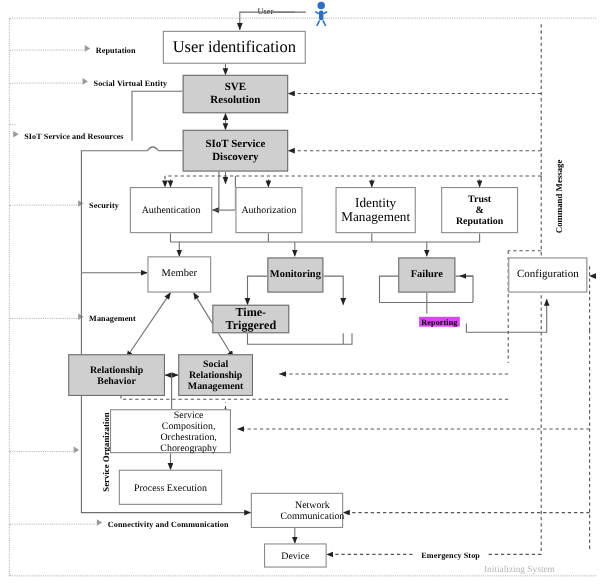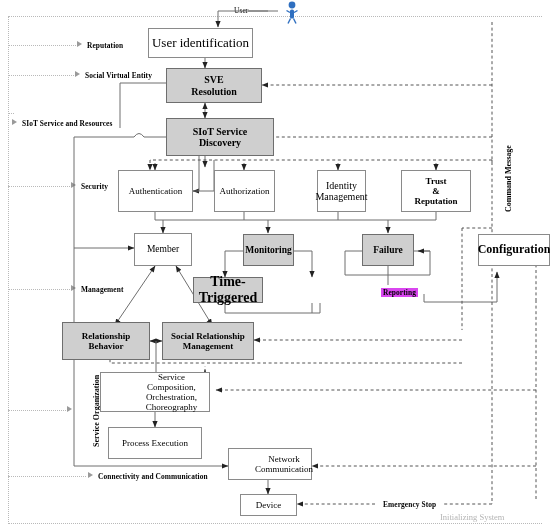--- a/index.html
+++ b/index.html
@@ -189,43 +189,43 @@
       <path d="M205,372 L205,366"></path>
 
       <path d="M536,466 L312,466" marker-end="url(#ah)"></path>
 
       <path d="M492,504 L442,504"></path>
       <path d="M375,504 L297,504" marker-end="url(#ah)"></path>
       <path d="M492,330 L492,504"></path>
     </g>
   </svg>
 
-  <div class="box" style="left:148px;top:28px;width:105px;height:30px;font-size:13px;">
+  <div class="box" style="left:148px;top:28px;width:130px;height:30px;font-size:15px;">
     <span class="t">User identification</span>
   </div>
 
   <div class="box shaded" style="left:166px;top:68px;width:96px;height:35px;font-size:10px;">
     <span class="t" style="white-space:pre-line;">SVE
 Resolution</span>
   </div>
 
-  <div class="box shaded" style="left:166px;top:118px;width:108px;height:38px;font-size:10px;">
+  <div class="box shaded" style="left:166px;top:118px;width:96px;height:38px;font-size:10px;">
     <span class="t" style="white-space:pre-line;">SIoT Service
 Discovery</span>
   </div>
 
   <div class="box" style="left:118px;top:170px;width:75px;height:42px;font-size:9px;">
     <span class="t">Authentication</span>
   </div>
 
   <div class="box" style="left:214px;top:170px;width:61px;height:42px;font-size:9px;">
     <span class="t">Authorization</span>
   </div>
 
-  <div class="box" style="left:305px;top:170px;width:49px;height:42px;font-size:10px;margin-left:12px;">
+  <div class="box" style="left:305px;top:170px;width:73px;height:42px;font-size:12px;">
     <span class="t" style="white-space:pre-line;">Identity
 Management</span>
   </div>
 
   <div class="box" style="left:401px;top:170px;width:70px;height:42px;font-size:9px;font-weight:bold;">
     <span class="t" style="white-space:pre-line;">Trust
 &amp;
 Reputation</span>
   </div>
 
@@ -234,35 +234,35 @@
   </div>
 
   <div class="box shaded" style="left:243px;top:234px;width:51px;height:32px;font-size:9.5px;">
     <span class="t">Monitoring</span>
   </div>
 
   <div class="box shaded" style="left:362px;top:234px;width:52px;height:32px;font-size:9.5px;">
     <span class="t">Failure</span>
   </div>
 
-  <div class="box" style="left:462px;top:234px;width:72px;height:32px;font-size:12px;font-weight:bold;margin-left:16px;">
+  <div class="box" style="left:462px;top:234px;width:72px;height:32px;font-size:10px;font-weight:normal;">
     <span class="t">Configuration</span>
   </div>
 
-  <div class="box shaded" style="left:193px;top:277px;width:70px;height:26px;font-size:14px;">
+  <div class="box shaded" style="left:193px;top:277px;width:70px;height:26px;font-size:11px;">
     <span class="t">Time-Triggered</span>
   </div>
 
 
   <div class="box shaded" style="left:62px;top:322px;width:88px;height:38px;font-size:9px;">
     <span class="t" style="white-space:pre-line;">Relationship
 Behavior</span>
   </div>
 
-  <div class="box shaded" style="left:162px;top:322px;width:92px;height:38px;font-size:9px;">
+  <div class="box shaded" style="left:162px;top:322px;width:68px;height:38px;font-size:9px;">
     <span class="t" style="white-space:pre-line;">Social Relationship
 Management</span>
   </div>
 
   <div class="box" style="left:100px;top:372px;width:110px;height:40px;font-size:9px;">
     <span class="t" style="white-space:pre-line;margin-left:33px;">Service Composition,
 Orchestration,
 Choreography</span>
   </div>
 

